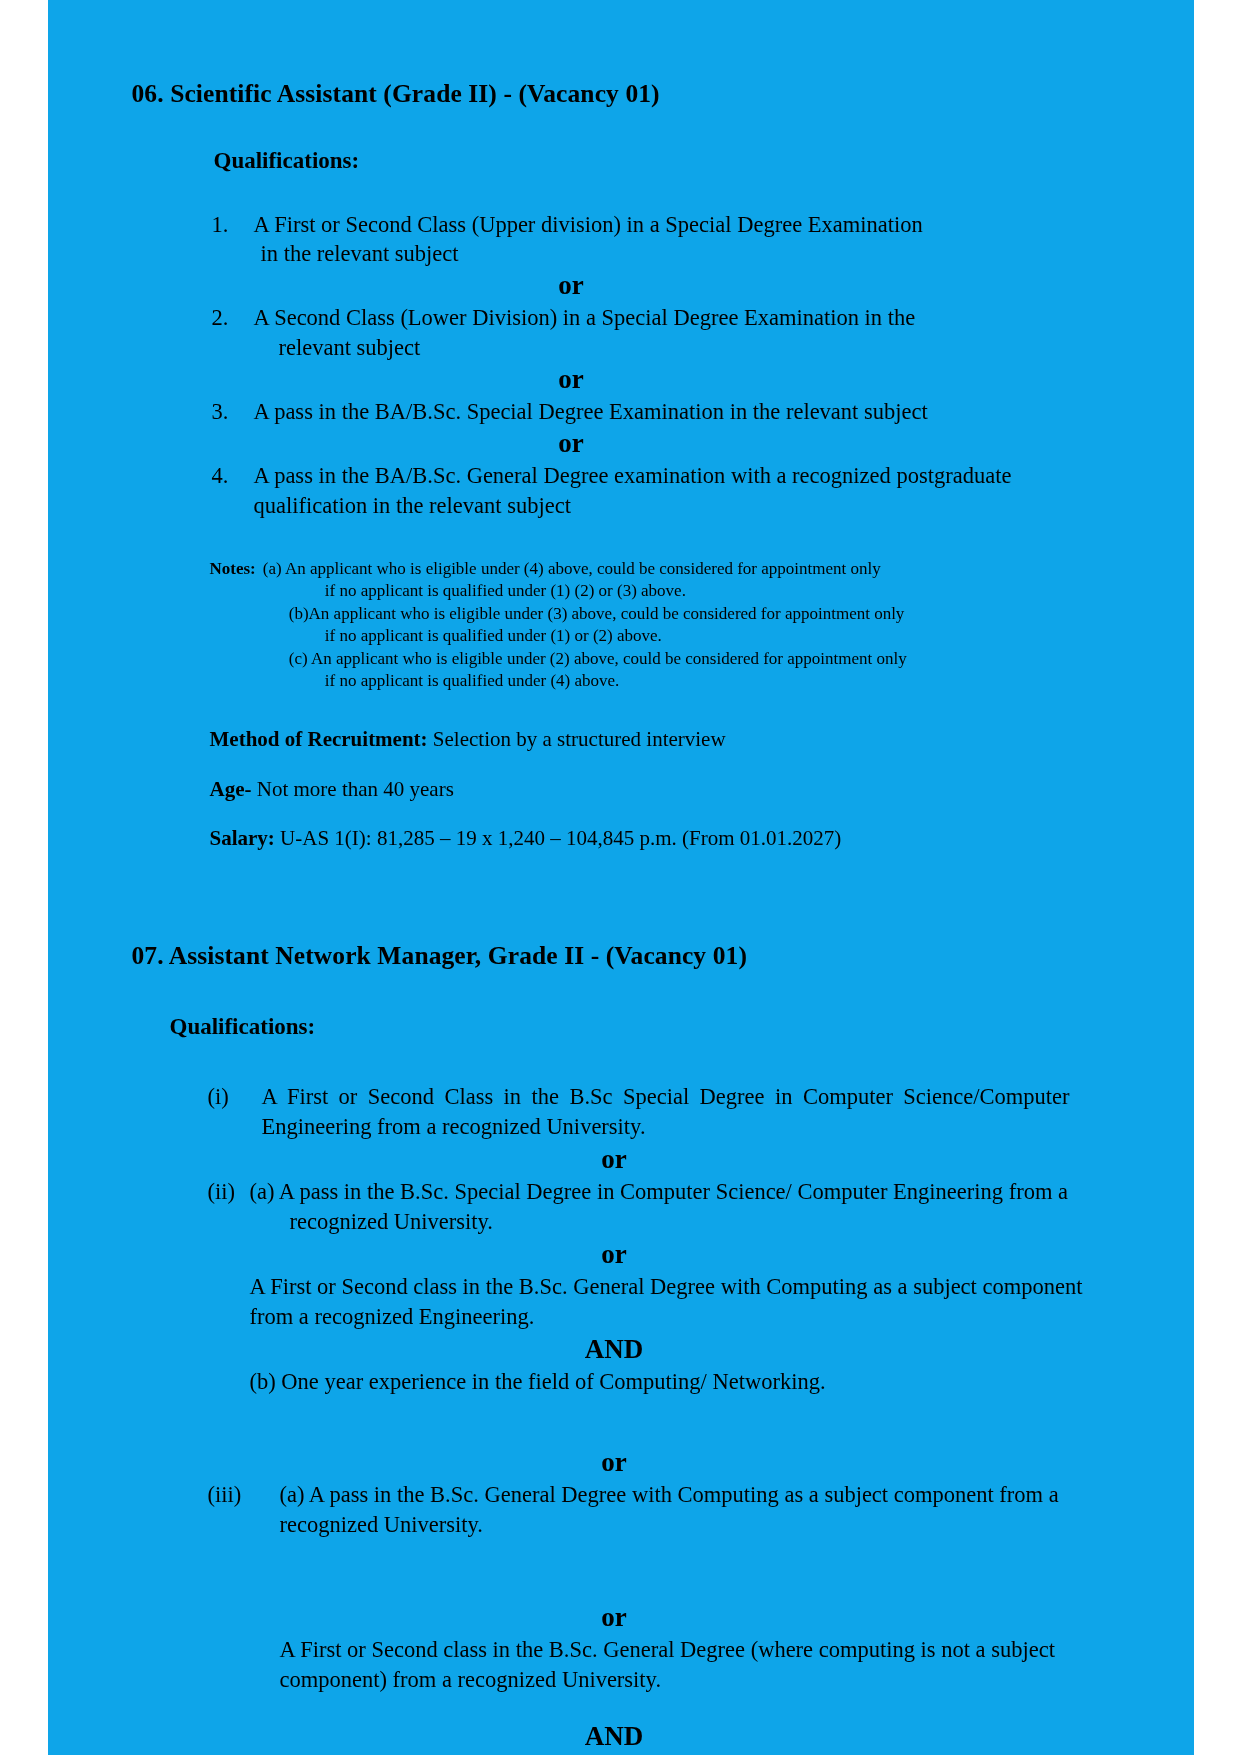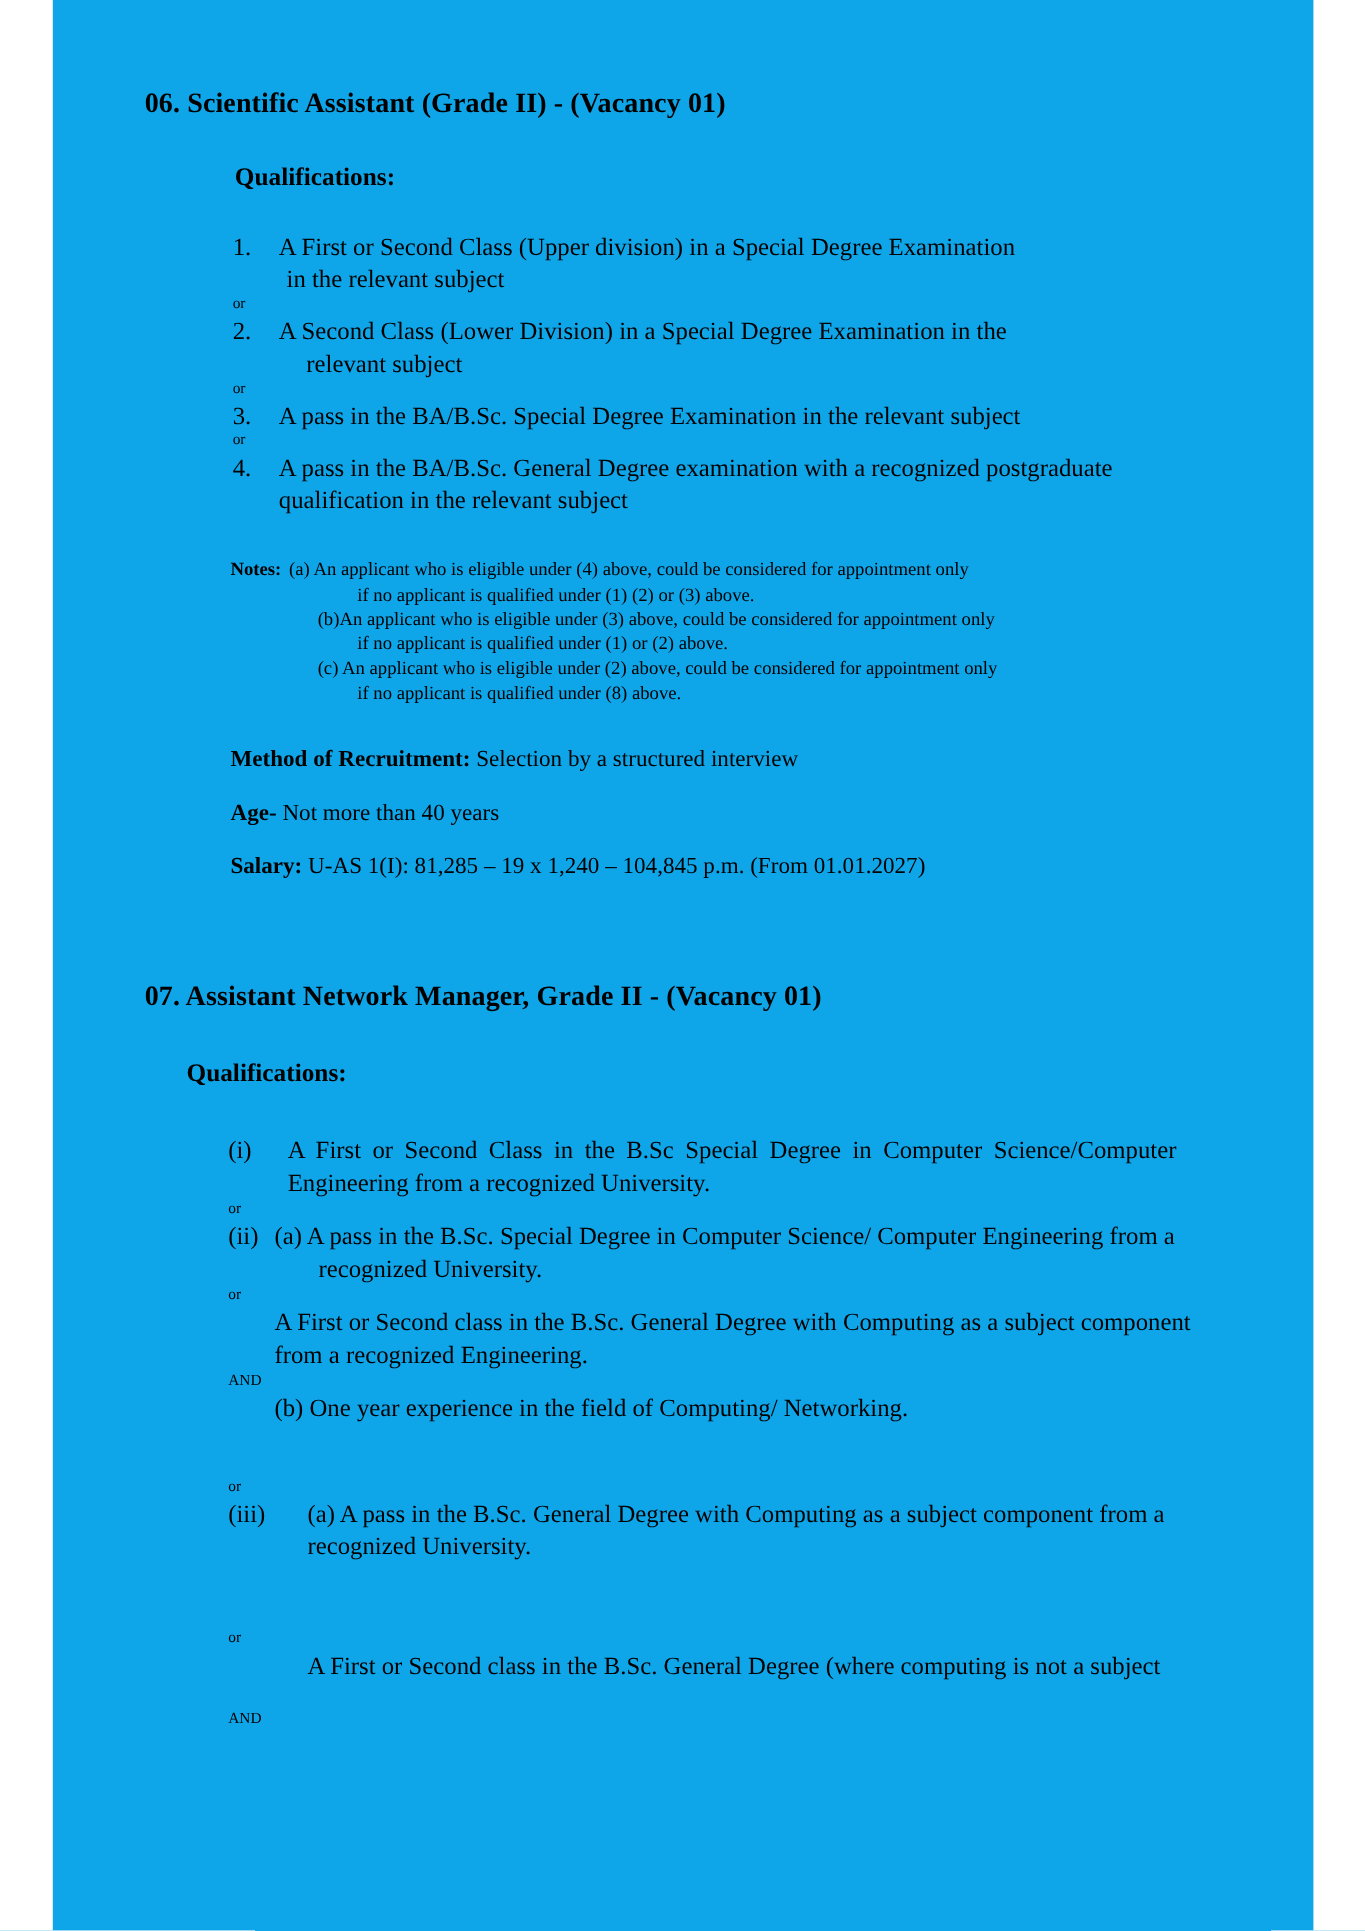--- a/index.html
+++ b/index.html
@@ -63,23 +63,25 @@
     text-align: left;
   }
   .num-item .itext {
     flex: 1 1 auto;
   }
   .num-item .itext .cont {
     display: block;
     padding-left: 7px;
   }
   .or-line {
-    font-size: 14px;
+    text-align: center;
+    font-size: 27px;
     line-height: 1.3;
     padding-right: 250px;
+    font-weight: bold;
   }
   .or-line.mid {
     padding-right: 160px;
   }
 
   
   .notes-block {
     display: flex;
     font-size: 17px;
     line-height: 1.32;
@@ -209,21 +211,21 @@
           <span class="note-row">
             <span>(a) An applicant who is eligible under (4) above, could be considered for appointment only</span>
             <span class="nline2">if no applicant is qualified under (1) (2) or (3) above.</span>
           </span>
           <span class="note-row indent-b">
             <span>(b)An applicant who is eligible under (3) above, could be considered for appointment only</span>
             <span class="nline2">if no applicant is qualified under (1) or (2) above.</span>
           </span>
           <span class="note-row indent-c">
             <span>(c) An applicant who is eligible under (2) above, could be considered for appointment only</span>
-            <span class="nline2">if no applicant is qualified under (8) above.</span>
+            <span class="nline2">if no applicant is qualified under (4) above.</span>
           </span>
         </span>
       </div>
 
       <div class="kv-line" style="padding-left:78px; margin-top:34px;">
         <b>Method of Recruitment:</b>
         <span>Selection by a structured interview</span>
       </div>
 
       <div class="kv-line" style="padding-left:78px; margin-top:22px;">
@@ -278,20 +280,21 @@
           <span class="rtext">
             <span>(a) A pass in the B.Sc. General Degree with Computing as a subject component from a</span>
             <span class="hang" style="padding-left:0;">recognized University.</span>
           </span>
         </div>
 
         <div class="or-line mid" style="margin-top:60px;">or</div>
 
         <div class="sub-para" style="padding-left:72px;">
           <span>A First or Second class in the B.Sc. General Degree (where computing is not a subject</span>
+          <span style="display:block;">component) from a recognized University.</span>
         </div>
 
         <div class="or-line mid" style="margin-top:24px;">AND</div>
 
       </div>
     </div>
 
   </div>
 </div>
 

